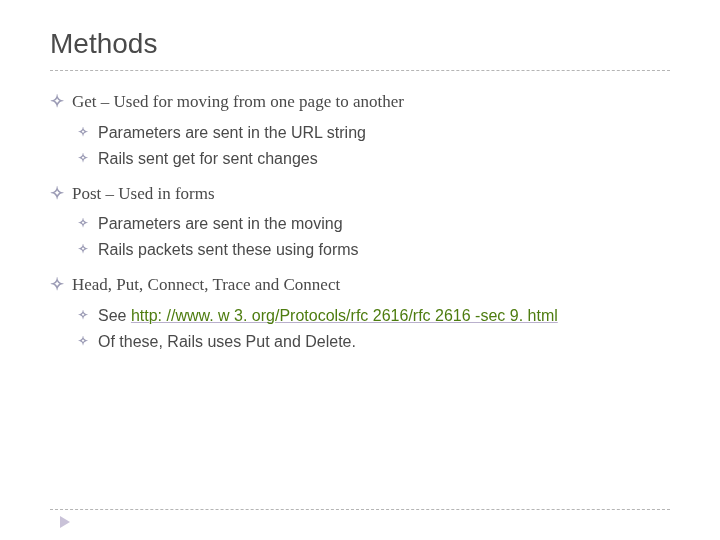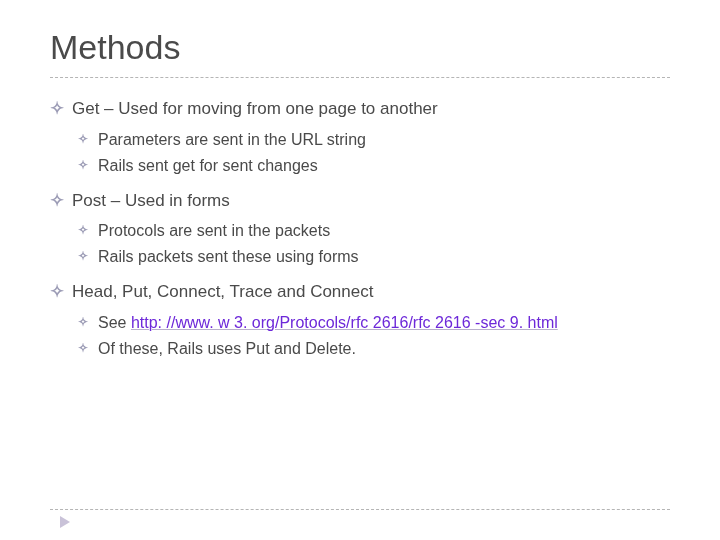--- a/index.html
+++ b/index.html
@@ -6,21 +6,21 @@
   body {
     width: 720px;
     height: 540px;
     background: #fff;
     font-family: Arial, Helvetica, sans-serif;
     color: #4a4a4a;
     padding: 28px 50px 20px 50px;
     position: relative;
   }
   .title {
-    font-size: 34px;
+    font-size: 28px;
     font-weight: normal;
     color: #4a4a4a;
     padding-bottom: 10px;
     border-bottom: 1px dashed #b5b5b5;
     margin-bottom: 18px;
   }
   .content {
     font-size: 17px;
     line-height: 1.5;
   }
@@ -29,20 +29,21 @@
     margin-bottom: 4px;
   }
   .bullet-l1 {
     flex: 0 0 22px;
     color: #9b9bb5;
     font-weight: bold;
     line-height: 1.5;
   }
   .text-l1 {
     flex: 1;
+    font-family: Liberation Serif, serif;
   }
   .sublist {
     margin: 6px 0 10px 0;
   }
   .item-l2 {
     display: flex;
     margin-left: 28px;
     font-size: 16px;
     margin-bottom: 2px;
   }
@@ -51,21 +52,21 @@
     color: #9b9bb5;
     font-weight: bold;
     font-size: 12px;
     line-height: 1.9;
   }
   .text-l2 {
     flex: 1;
   }
   .italic { }
   .link {
-    color: #6d28d9;
+    color: #4d7c0f;
     text-decoration: underline;
     text-decoration-color: #b9b0cc;
     text-decoration-thickness: 1px;
   }
   .footer-rule {
     position: absolute;
     left: 50px;
     right: 50px;
     bottom: 30px;
     border-top: 1px dashed #b5b5b5;
@@ -102,21 +103,21 @@
     </div>
   </div>
 
   <div class="item-l1">
     <div class="bullet-l1">✧</div>
     <div class="text-l1">Post – Used in forms</div>
   </div>
   <div class="sublist">
     <div class="item-l2">
       <div class="bullet-l2">✧</div>
-      <div class="text-l2">Protocols are sent in the packets</div>
+      <div class="text-l2">Parameters are sent in the moving</div>
     </div>
     <div class="item-l2">
       <div class="bullet-l2">✧</div>
       <div class="text-l2"><span>Rails packets </span><span class="italic">sent</span><span> these using forms</span></div>
     </div>
   </div>
 
   <div class="item-l1">
     <div class="bullet-l1">✧</div>
     <div class="text-l1">Head, Put, Connect, Trace and Connect</div>

